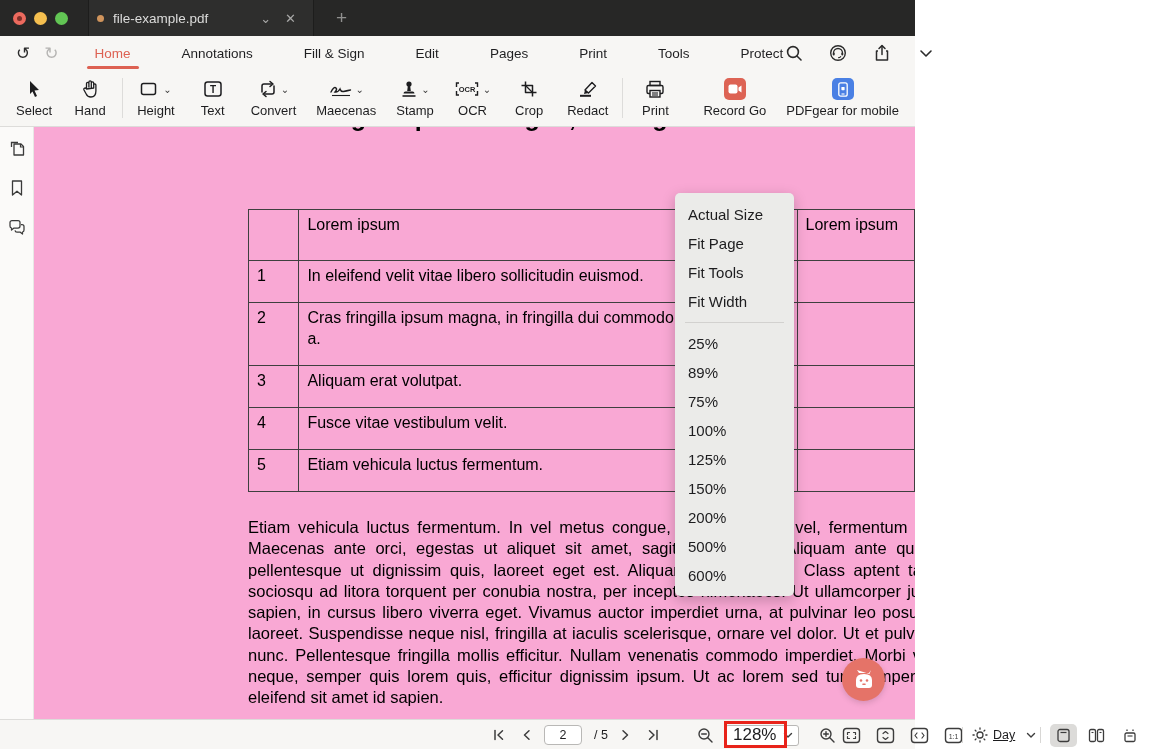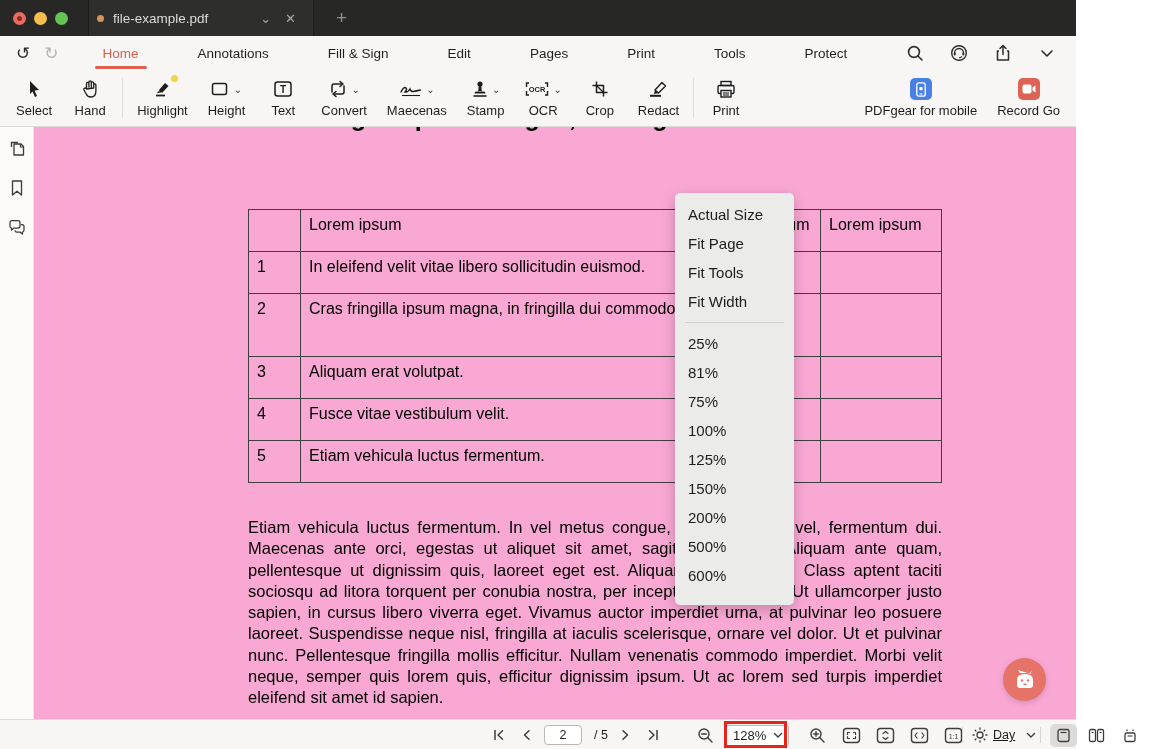--- a/index.html
+++ b/index.html
@@ -1,38 +1,38 @@
 <!DOCTYPE html>
 <html><head>
 <meta charset="utf-8">
 <style>
   * { margin:0; padding:0; box-sizing:border-box; font-family:"Liberation Sans", sans-serif; }
   html,body { width:1152px; height:749px; overflow:hidden; background:#fff; }
-  .app { position:relative; width:1076px; height:749px; }
+  .app { position:relative; width:915px; height:749px; }
 
   
   .titlebar { position:absolute; left:0; top:0; width:100%; height:36px; background:#272726; display:flex; align-items:center; }
   .traffic { display:flex; gap:8px; padding-left:13px; width:88px; }
   .light { width:13px; height:13px; border-radius:50%; position:relative; }
   .light.red { background:#ec6a5e; }
   .light.red::after { content:""; position:absolute; left:4px; top:4px; width:5px; height:5px; border-radius:50%; background:#7e2f28; }
   .light.yellow { background:#f5bf4f; }
   .light.green { background:#62c554; }
   .doc-tab { height:36px; display:flex; align-items:center; background:#2e2e2d; border-left:1px solid #1d1d1c; border-right:1px solid #1d1d1c; padding:0 10px 0 8px; width:226px; }
   .unsaved-dot { width:7px; height:7px; border-radius:50%; background:#d0945c; margin-right:9px; flex:none; }
   .doc-tab .title { color:#dcdcdb; font-size:13.5px; flex:1; white-space:nowrap; overflow:hidden; }
   .tab-btn { color:#a9a9a8; font-size:13px; padding:0 7px; cursor:default; }
   .newtab { color:#8f8f8e; font-size:19px; padding:0 12px; margin-left:10px; }
 
   
   .ribbon { position:absolute; left:0; top:36px; width:100%; height:34px; background:#f7f6f4; display:flex; align-items:center; }
   .undo-redo { display:flex; gap:14px; padding-left:16px; font-size:17px; }
   .undo { color:#2b2b2b; } .redo { color:#b6b5b3; }
   .tabs { display:flex; margin-left:34px; gap:47px; }
-  .rtab { font-size:13.5px; color:#1f1f21; position:relative; padding:8px 2px; cursor:default; white-space:nowrap;margin-left:8px; }
+  .rtab { font-size:13.5px; color:#1f1f21; position:relative; padding:8px 2px; cursor:default; white-space:nowrap; }
   .rtab.active { color:#dd6152; }
   .rtab.active::after { content:""; position:absolute; left:-6px; right:-6px; bottom:0; height:3px; border-radius:2px; background:#dd6152; }
   .ribbon-right { margin-left:auto; display:flex; align-items:center; gap:26px; padding-right:20px; }
   .ribbon-right .ric { width:18px; height:18px; display:block; }
 
   
   .toolbar { position:absolute; left:0; top:70px; width:100%; height:57px; background:#f7f6f4; border-bottom:1px solid #dddcda; display:flex; align-items:stretch; padding:0 6px; }
   .tb-item { display:flex; flex-direction:column; align-items:center; justify-content:center; gap:3px; padding:4px 10px; min-width:56px; cursor:default; }
   .tb-icon { height:22px; display:flex; align-items:center; justify-content:center; position:relative; }
   .tb-label { font-size:13px; color:#1d1d1f; white-space:nowrap; }
@@ -50,32 +50,32 @@
   
   .viewport { position:absolute; left:34px; top:127px; right:0; bottom:30px; background:#f9a8d4; overflow:hidden; }
   .page-heading { position:absolute; left:214px; top:-27px; width:694px; font-size:25px; font-weight:bold; color:#000; line-height:35px; }
   .doc-table { position:absolute; left:214px; top:82px; border-collapse:collapse; table-layout:fixed; }
   .doc-table td { border:1px solid #3f3f3f; vertical-align:top; padding:4px 8px; font-size:16px; color:#000; line-height:21px; }
   .doc-table .c0 { width:52px; } .doc-table .c1 { width:408px; } .doc-table .c2 { width:112px; } .doc-table .c3 { width:121px; }
   .rh { height:42px; } .rh2 { height:63px; }
   .page-paragraph { position:absolute; left:214px; top:390px; width:694px; font-size:16.5px; line-height:21.3px; color:#000; text-align:justify; }
 
   
-  .zoom-menu { position:absolute; left:675px; top:193px; width:119px; background:#ebebe9; border-radius:5px; box-shadow:0 4px 14px rgba(0,0,0,.22); padding:7px 0 15px; z-index:20; }
+  .zoom-menu { position:absolute; left:675px; top:193px; width:119px; background:#ebebe9; border-radius:5px; box-shadow:0 4px 14px rgba(0,0,0,.22); padding:7px 0 6px; z-index:20; }
   .zm-item { font-size:15px; color:#1d1d1f; padding:4.5px 0 4.5px 13px; line-height:20px; cursor:default; }
   .zm-sep { height:1px; background:#d2d1cf; margin:6px 10px; }
 
   
   .statusbar { position:absolute; left:0; bottom:0; width:100%; height:30px; background:#f7f6f4; border-top:1px solid #dddcda; }
   .sb-abs { position:absolute; top:0; height:30px; display:flex; align-items:center; }
   .nav-ic { width:22px; height:22px; display:flex; align-items:center; justify-content:center; }
   .page-input { width:38px; height:20px; border:1px solid #b9b8b6; border-radius:4px; background:#fff; text-align:center; font-size:12.5px; color:#1d1d1f; }
   .page-total { font-size:12.5px; color:#1d1d1f; margin-left:6px; }
   .zoom-box { height:21px; border:1px solid #b9b8b6; border-radius:3px; background:#fff; display:flex; align-items:center; padding:0 5px 0 7px; gap:7px; }
-  .zoom-box .zv { font-size:13px; color:#1d1d1f; }
+  .zoom-box .zv { font-size:17px; color:#1d1d1f; }
   .ssep { width:1px; height:16px; background:#d8d7d5; }
   .day-ctl { display:flex; align-items:center; gap:5px; font-size:12.5px; color:#1d1d1f; }
   .view-btn { width:27px; height:23px; border-radius:5px; display:flex; align-items:center; justify-content:center; }
   .view-btn.sel { background:#dcdbd9; }
 
   
   .annot-box { position:absolute; left:724px; top:721px; width:63px; height:27px; border:3px solid #e8231a; z-index:40; pointer-events:none; }
   .assistant { position:absolute; right:30px; top:531px; width:43px; height:43px; border-radius:50%; background:#e57368; display:flex; align-items:center; justify-content:center; box-shadow:0 2px 6px rgba(0,0,0,.15); z-index:15; }
 
   svg { display:block; }
@@ -151,31 +151,20 @@
       <div class="tb-icon">
           <svg width="18" height="20" viewBox="0 0 18 20">
             <path d="M5.5 9 V4.5 a1.2 1.2 0 0 1 2.4 0 V8 M7.9 8 V3 a1.2 1.2 0 0 1 2.4 0 V8 M10.3 8 V4 a1.2 1.2 0 0 1 2.4 0 V9 M12.7 9 V6 a1.1 1.1 0 0 1 2.2 0 V12 q0 6 -5 6 q-3.5 0 -4.7 -3 L3 11 q-.6 -1.4 .7 -1.9 q1.1 -.4 1.8 .9 Z" fill="none" stroke="#1d1d1f" stroke-width="1.3" stroke-linecap="round" stroke-linejoin="round"></path>
           </svg>
         </div>
       <span class="tb-label">Hand</span>
     </div>
     <div class="tb-sep"></div>
     <div class="tb-item">
       <div class="tb-icon">
-        <svg width="20" height="20" viewBox="0 0 20 20">
-            <path d="M7 11 L13 4 L16.5 7 L10.5 13.5 L7.5 13.5 Z" fill="#1d1d1f"></path>
-            <path d="M6.2 12 L5 14 H8 Z" fill="#1d1d1f"></path>
-            <line x1="4" y1="16.5" x2="13" y2="16.5" stroke="#1d1d1f" stroke-width="1.8"></line>
-          </svg>
-        <span class="badge-dot"></span>
-      </div>
-      <span class="tb-label">Highlight</span>
-    </div>
-    <div class="tb-item">
-      <div class="tb-icon">
           <svg width="20" height="16" viewBox="0 0 20 16">
             <rect x="1.5" y="2.5" width="14" height="11" rx="2" fill="none" stroke="#1d1d1f" stroke-width="1.5"></rect>
           </svg>
           <span class="chev">⌄</span>
         </div>
       <span class="tb-label">Height</span>
     </div>
     <div class="tb-item">
       <div class="tb-icon">
           <svg width="20" height="18" viewBox="0 0 20 18">
@@ -259,42 +248,42 @@
             <rect x="5" y="1.5" width="10" height="4" fill="none" stroke="#1d1d1f" stroke-width="1.4"></rect>
             <rect x="2" y="5.5" width="16" height="8" rx="1.5" fill="none" stroke="#1d1d1f" stroke-width="1.4"></rect>
             <rect x="5" y="10.5" width="10" height="6.5" fill="#f7f6f4" stroke="#1d1d1f" stroke-width="1.4"></rect>
             <line x1="7" y1="13" x2="13" y2="13" stroke="#1d1d1f" stroke-width="1.1"></line>
             <line x1="7" y1="15" x2="13" y2="15" stroke="#1d1d1f" stroke-width="1.1"></line>
           </svg>
         </div>
       <span class="tb-label">Print</span>
     </div>
     <div class="tb-spacer"></div>
+    <div class="tb-item">
+      <div class="tb-icon">
+          <span class="sq-icon sq-red">
+            <svg width="14" height="10" viewBox="0 0 14 10">
+              <rect x="0.5" y="0.5" width="9" height="9" rx="2" fill="#fff"></rect>
+              <path d="M10.5 3.5 L13.5 1.5 V8.5 L10.5 6.5 Z" fill="#fff"></path>
+            </svg>
+          </span>
+        </div>
+      <span class="tb-label">Record Go</span>
+    </div>
     <div class="tb-item">
       <div class="tb-icon">
           <span class="sq-icon sq-blue">
             <svg width="10" height="15" viewBox="0 0 10 15">
               <rect x="0.8" y="0.8" width="8.4" height="13.4" rx="2" fill="none" stroke="#fff" stroke-width="1.3"></rect>
               <rect x="3.4" y="5" width="3.2" height="3.2" rx="0.6" fill="#fff"></rect>
               <line x1="3.5" y1="12" x2="6.5" y2="12" stroke="#fff" stroke-width="1.1"></line>
             </svg>
           </span>
         </div>
       <span class="tb-label">PDFgear for mobile</span>
-    </div>
-    <div class="tb-item">
-      <div class="tb-icon">
-          <span class="sq-icon sq-red">
-            <svg width="14" height="10" viewBox="0 0 14 10">
-              <rect x="0.5" y="0.5" width="9" height="9" rx="2" fill="#fff"></rect>
-              <path d="M10.5 3.5 L13.5 1.5 V8.5 L10.5 6.5 Z" fill="#fff"></path>
-            </svg>
-          </span>
-        </div>
-      <span class="tb-label">Record Go</span>
     </div>
   </div>
 
   <div class="sidebar">
     <svg class="sb-icon" viewBox="0 0 18 18">
         <path d="M6 4 H13 L15.5 6.5 V15 H6 Z" fill="none" stroke="#3a3a3a" stroke-width="1.3" stroke-linejoin="round"></path>
         <path d="M12.5 4 V7 H15.5" fill="none" stroke="#3a3a3a" stroke-width="1.2"></path>
         <path d="M3.5 7 V2.5 H10" fill="none" stroke="#3a3a3a" stroke-width="1.3"></path>
       </svg>
     <svg class="sb-icon" viewBox="0 0 18 18">
@@ -363,21 +352,21 @@
     </div>
   </div>
 
   <div class="zoom-menu">
     <div class="zm-item">Actual Size</div>
     <div class="zm-item">Fit Page</div>
     <div class="zm-item">Fit Tools</div>
     <div class="zm-item">Fit Width</div>
     <div class="zm-sep"></div>
     <div class="zm-item">25%</div>
-    <div class="zm-item">81%</div>
+    <div class="zm-item">89%</div>
     <div class="zm-item">75%</div>
     <div class="zm-item">100%</div>
     <div class="zm-item">125%</div>
     <div class="zm-item">150%</div>
     <div class="zm-item">200%</div>
     <div class="zm-item">500%</div>
     <div class="zm-item">600%</div>
   </div>
 
   <div class="statusbar">

